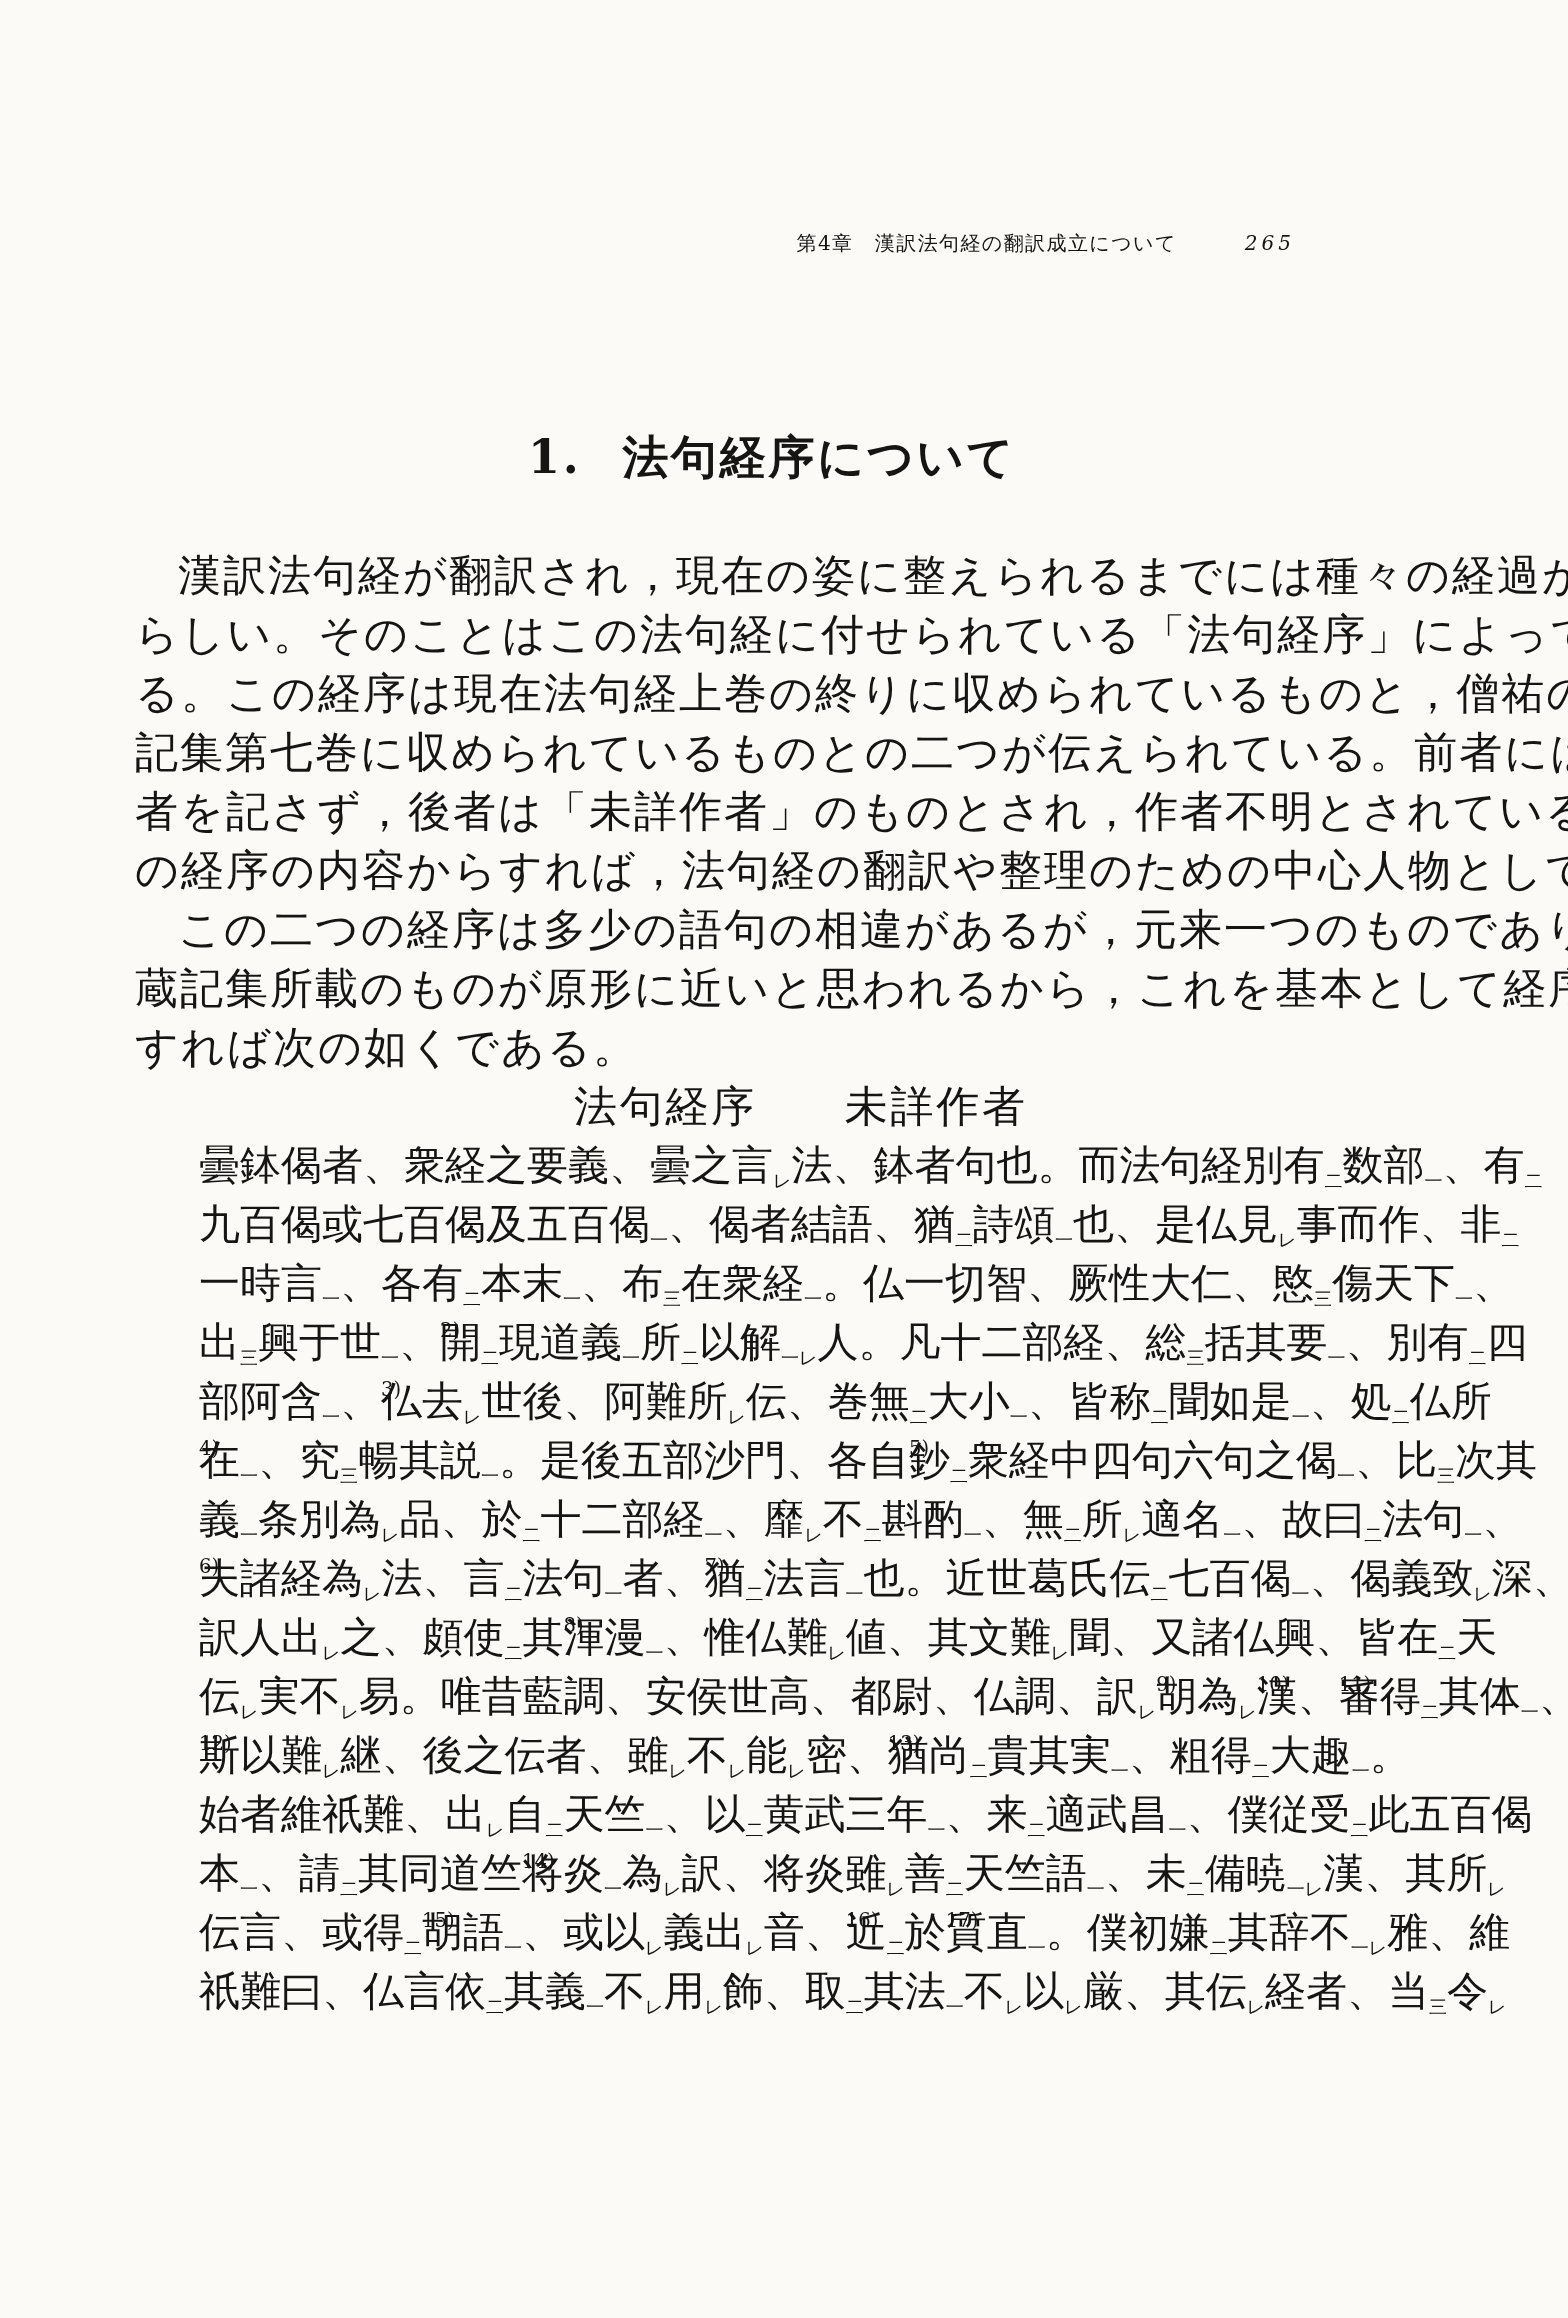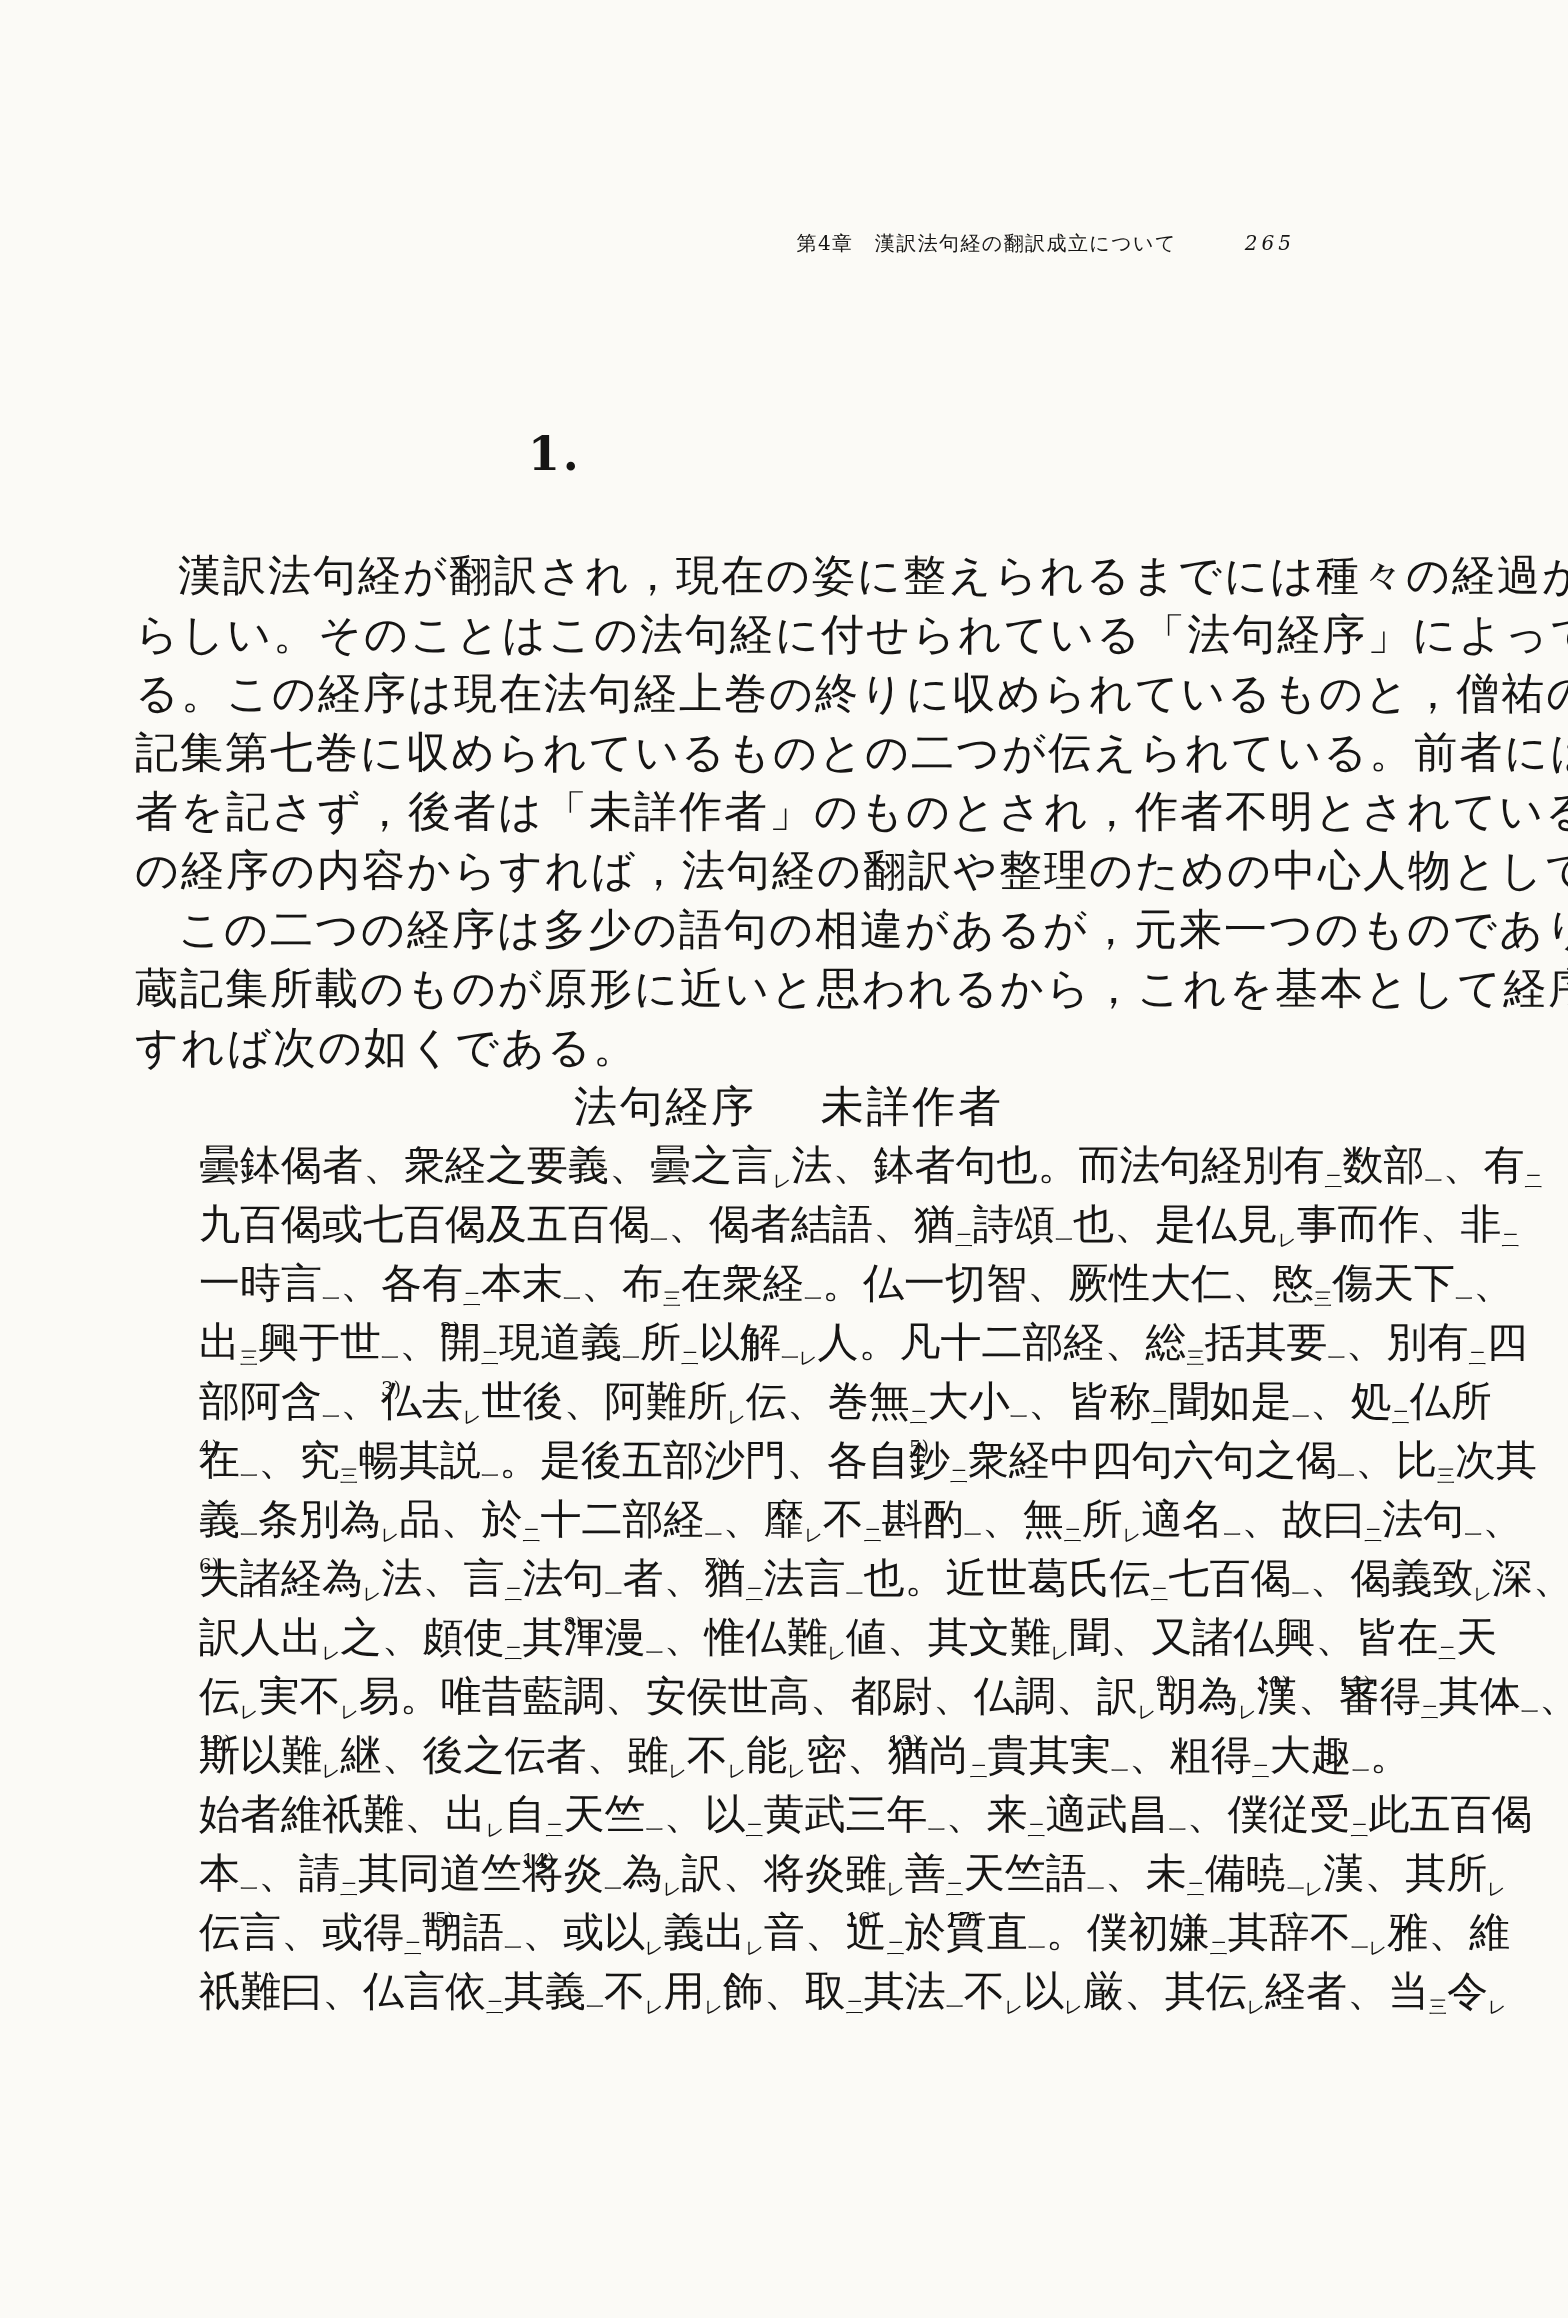--- a/index.html
+++ b/index.html
@@ -20,21 +20,21 @@
     display:flex;align-items:baseline;gap:41px;
     font-size:46px;font-weight:bold;letter-spacing:2.7px;white-space:nowrap;
   }
   .body-text{
     position:absolute;top:546px;left:135px;width:1298px;
     font-size:43px;letter-spacing:2px;
   }
   .line{height:59px;line-height:59px;white-space:nowrap;overflow:visible;}
   .indent{text-indent:1em;}
   .quote-head{
-    padding-left:439px;display:flex;gap:64px;letter-spacing:2.7px;
+    padding-left:439px;display:flex;gap:88px;letter-spacing:2.7px;
   }
   .kanbun .line{
     margin-left:64px;font-size:41px;letter-spacing:0px;
   }
   .kaeriten{
     font-size:18px;letter-spacing:0;vertical-align:-0.45em;
     display:inline-block;line-height:1;
   }
   .fnum{
     font-size:19.6px;letter-spacing:0;position:relative;top:-0.95em;
@@ -46,20 +46,21 @@
 
 <div class="page">
 
   <div class="page-header">
     <span>第4章　漢訳法句経の翻訳成立について</span>
     <span class="pagenum">265</span>
   </div>
 
   <div class="section-heading">
     <span>1.</span>
+    <span>法句経序について</span>
   </div>
 
   <div class="body-text">
     <div>
         <div class="line indent">漢訳法句経が翻訳され，現在の姿に整えられるまでには種々の経過があった</div>
         <div class="line">らしい。そのことはこの法句経に付せられている「法句経序」によって知られ</div>
         <div class="line">る。この経序は現在法句経上巻の終りに収められているものと，僧祐の出三蔵</div>
         <div class="line">記集第七巻に収められているものとの二つが伝えられている。前者には序の作</div>
         <div class="line">者を記さず，後者は「未詳作者」のものとされ，作者不明とされているが，こ</div>
         <div class="line">の経序の内容からすれば，法句経の翻訳や整理のための中心人物としての支謙</div>

